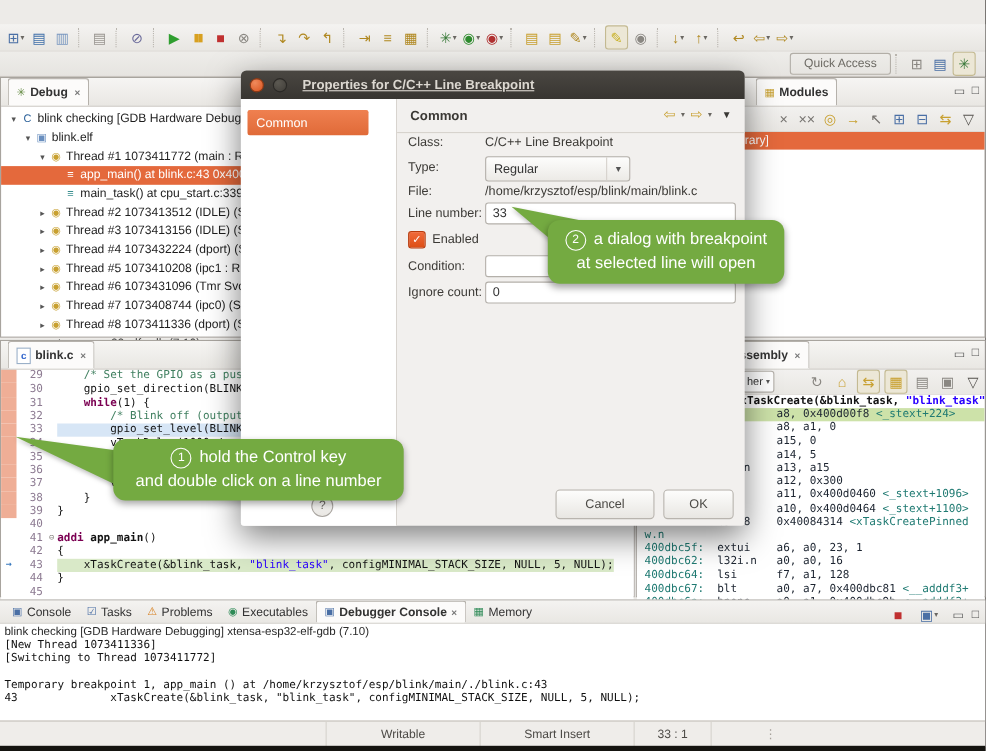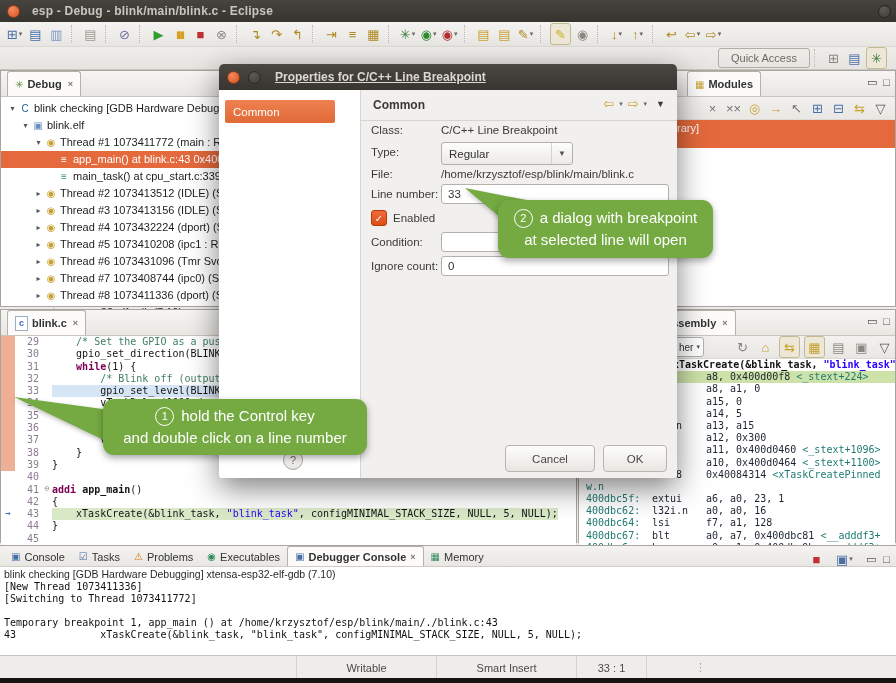--- a/index.html
+++ b/index.html
@@ -129,35 +129,29 @@
     box-shadow:0 3px 7px rgba(0,0,0,.35);display:flex;flex-direction:column;justify-content:center;
     align-items:center;font-size:15px;line-height:22px;}
   .badge{display:inline-flex;align-items:center;justify-content:center;width:17px;height:17px;
     border:1.5px solid #fff;border-radius:50%;font-size:11px;margin-right:7px;}
   .ctail{position:absolute;filter:drop-shadow(0 2px 2px rgba(0,0,0,.25));}
   
   #debug-panel{left:0;top:70px;width:577px;height:237px;}
   #modules-panel{left:578px;top:70px;width:318px;height:237px;}
   #editor-panel{left:0;top:309px;width:577px;height:234px;}
   #disasm-panel{left:578px;top:309px;width:318px;height:234px;}
-  .orange-row{height:28px;background:#e4693c;color:#fff;font-size:11px;line-height:16px;white-space:nowrap;}
+  .orange-row{height:16px;background:#e4693c;color:#fff;font-size:11px;line-height:16px;white-space:nowrap;}
   .mtoolbar{height:22px;display:flex;align-items:center;justify-content:flex-end;padding-right:4px;
     background:linear-gradient(#f2f1ef,#e9e7e3);border-bottom:1px solid #ddd9d3;}
 </style>
 </head>
 <body>
 
 <div class="screen">
 
-  <div class="titlebar">
-    <span class="wbtn close"></span>
-    <span class="wbtn minmax"></span>
-    <span class="wbtn minmax"></span>
-    <span class="wtitle">esp - Debug - blink/main/blink.c - Eclipse</span>
-  </div>
 
   <div class="toolbar" id="main-toolbar">
       <span class="ic">
         <span class="g" style="color: rgb(74, 111, 165);">⊞</span>
         <span class="dd">▾</span>
       </span>
       <span class="ic">
         <span class="g" style="color: rgb(63, 111, 168);">▤</span>
       </span>
       <span class="ic">

